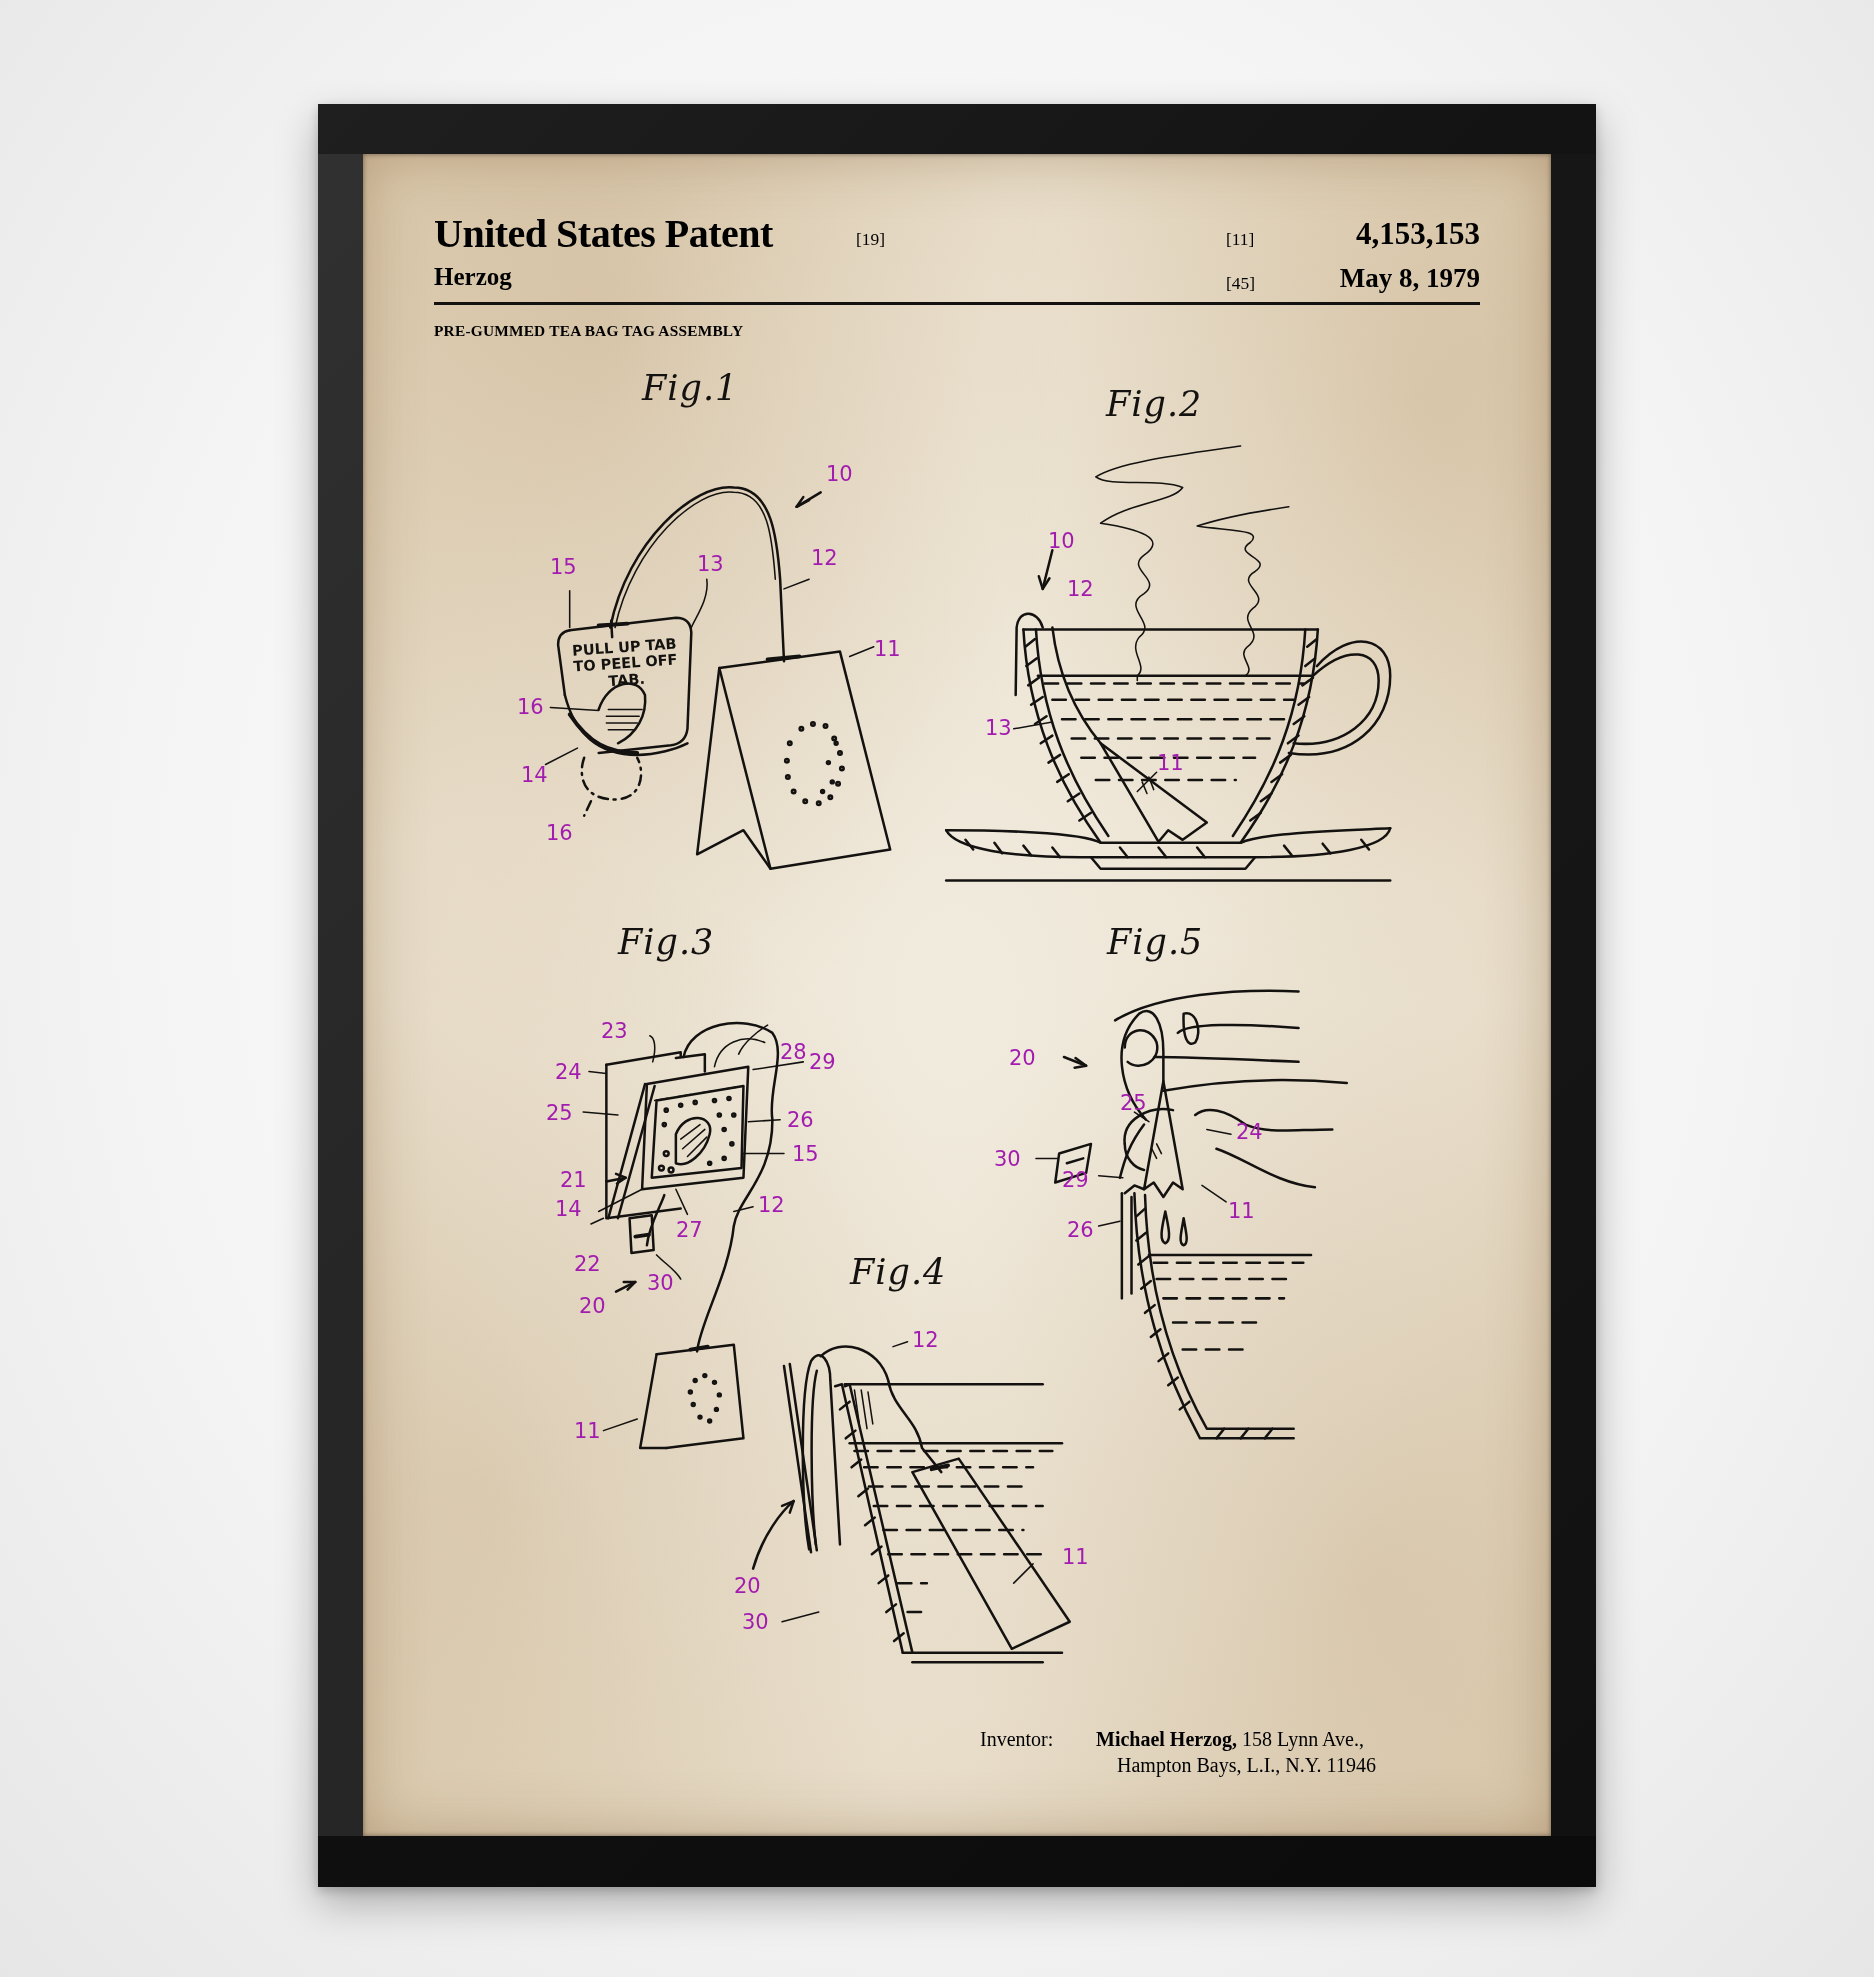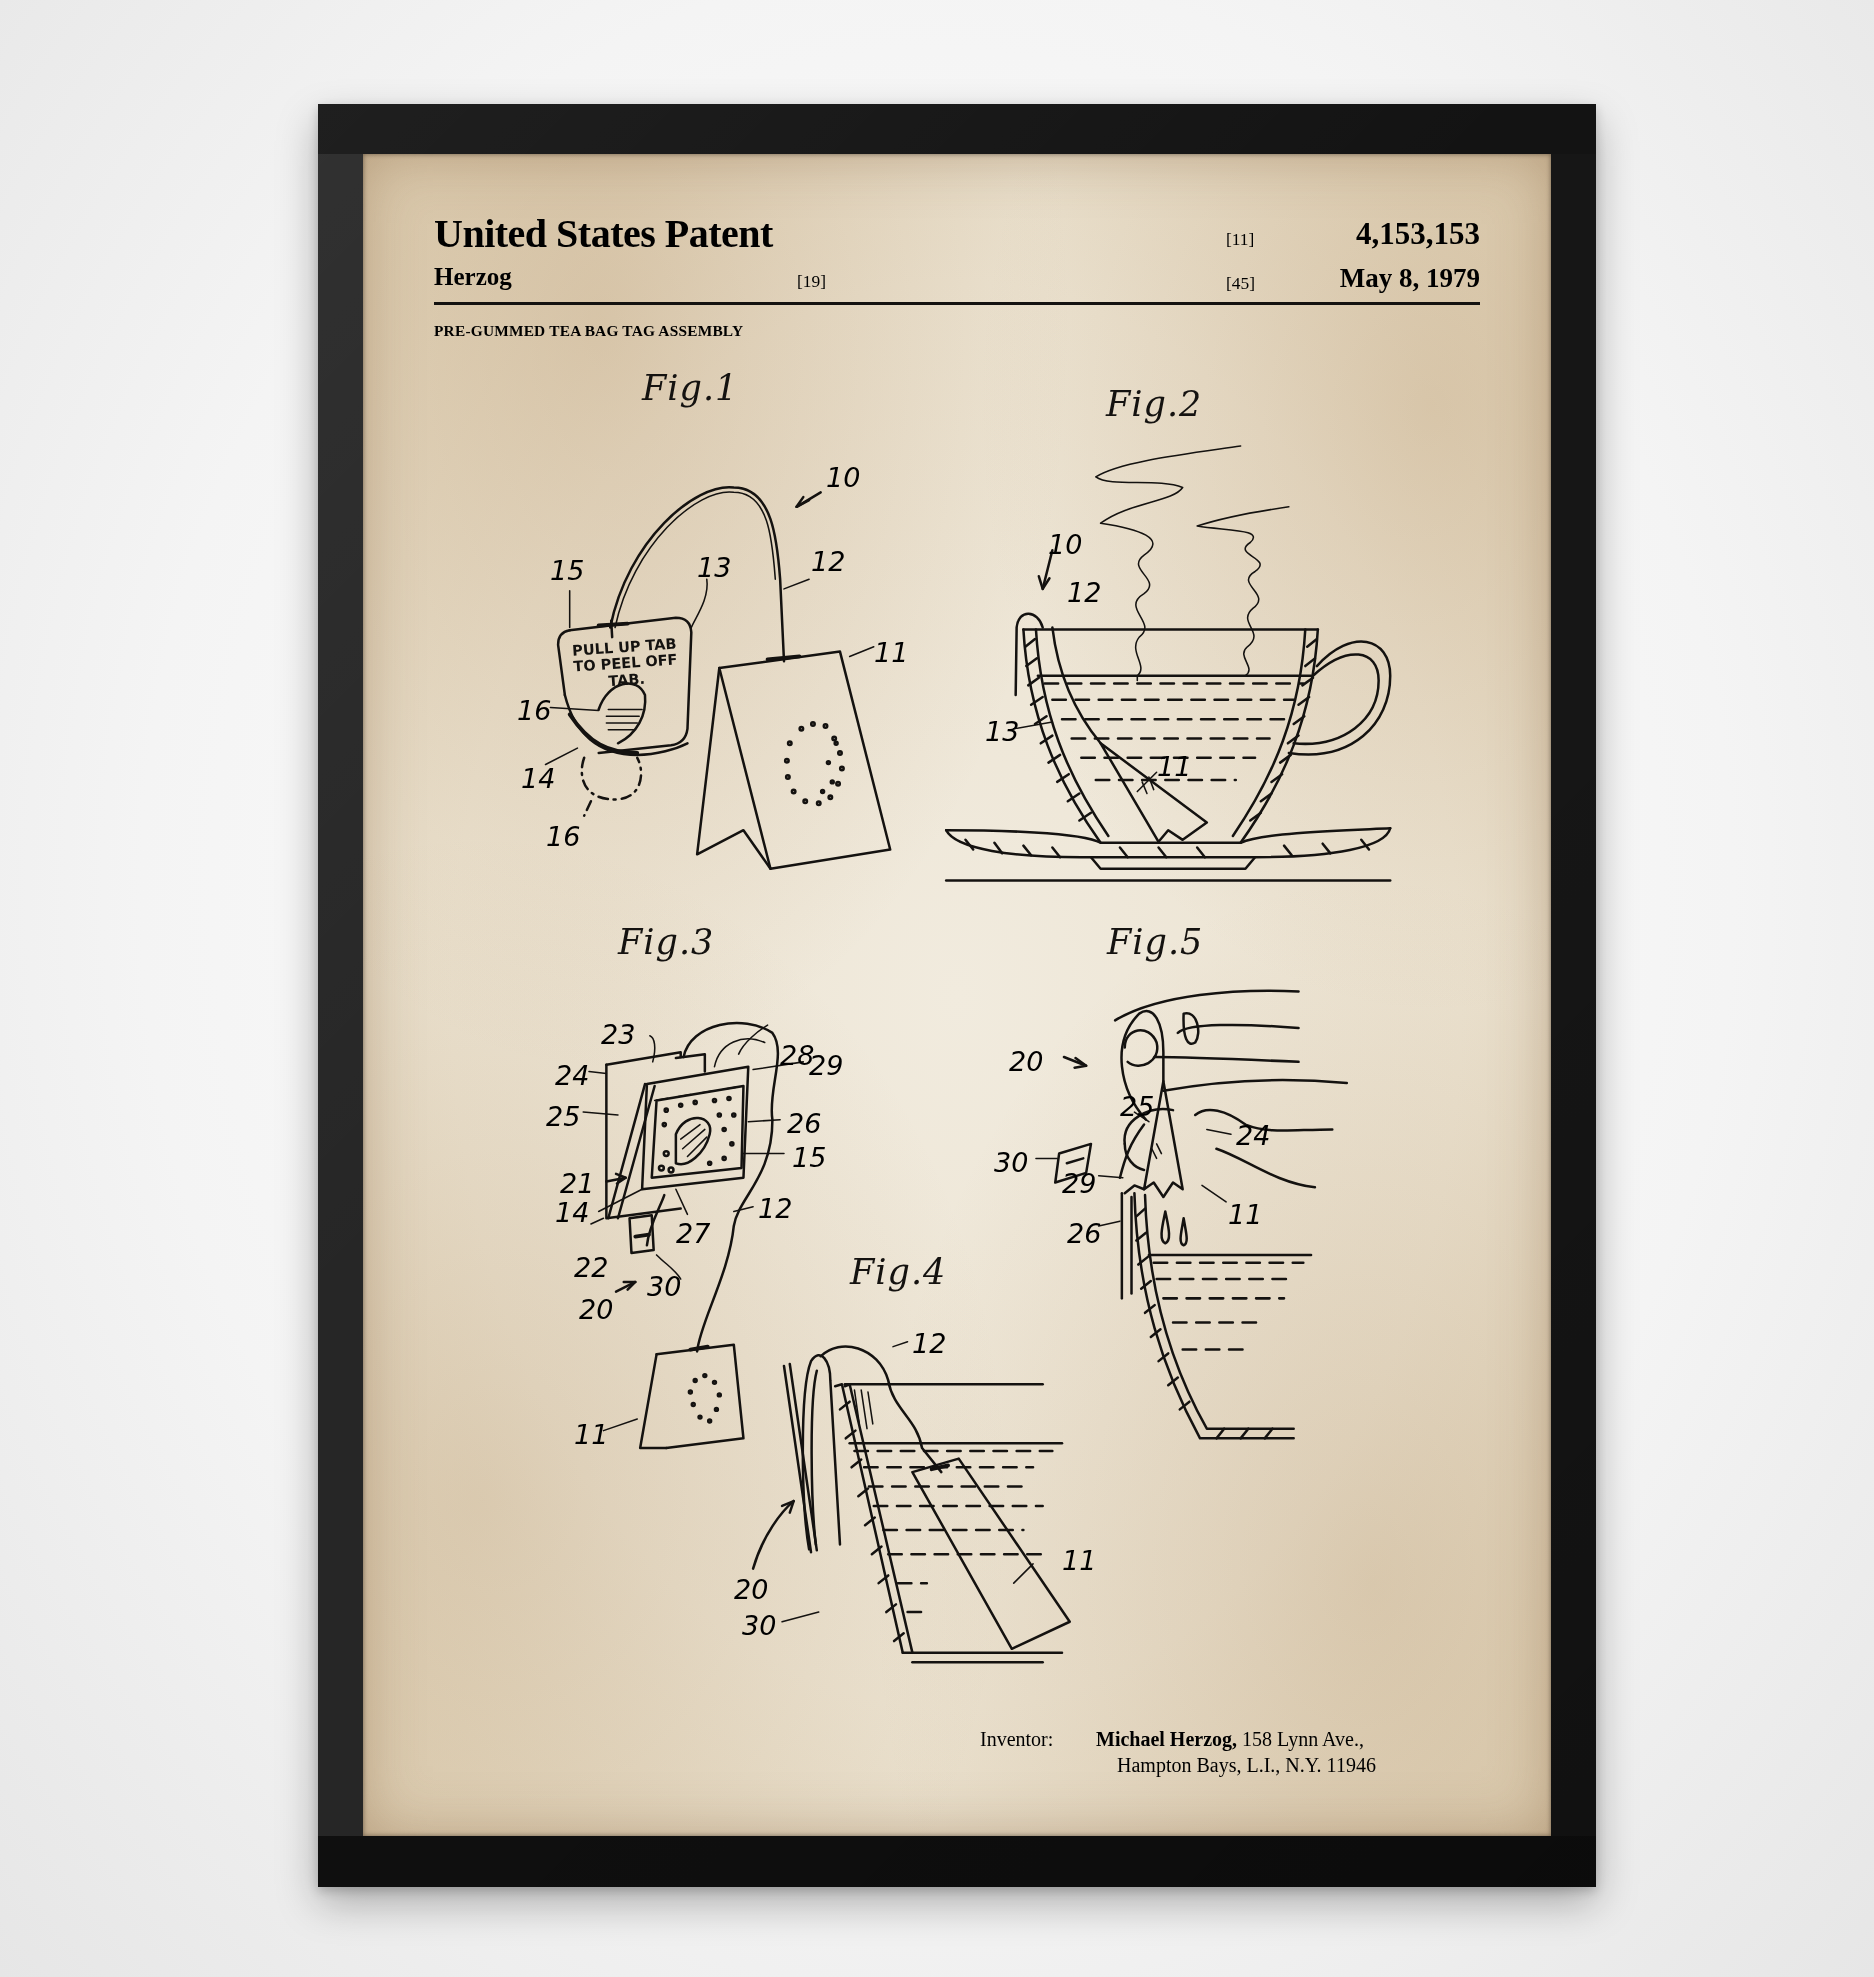--- a/index.html
+++ b/index.html
@@ -33,30 +33,30 @@
       radial-gradient(ellipse at 90% 15%, rgba(170,130,80,0.25) 0%, rgba(170,130,80,0) 30%),
       radial-gradient(ellipse at 85% 85%, rgba(160,120,70,0.22) 0%, rgba(160,120,70,0) 35%),
       radial-gradient(ellipse at 10% 80%, rgba(160,120,70,0.2) 0%, rgba(160,120,70,0) 35%),
       radial-gradient(ellipse at 50% 50%, #f1ebde 0%, #ebe2d0 60%, #e0d2b8 100%);
     box-shadow: inset 0 0 58px rgba(120,80,40,0.35), inset 0 0 5.8px rgba(0,0,0,0.5);
   }
   .abs{position:absolute;}
   .ink{color:#000000;}
   .title{left:434px;top:210px;font-size:40px;font-weight:bold;letter-spacing:-0.5px;}
   .code{font-size:17.4px;font-weight:normal;}
-  .code19{left:797px;top:229px;margin-top:42px;}
+  .code19{left:856px;top:229px;}
   .code11{left:1226px;top:229px;}
   .code45{left:1226px;top:273px;}
   .patno{right:394px;top:216px;font-size:31px;font-weight:bold;}
   .date{right:394px;top:263px;font-size:27px;font-weight:bold;}
   .assignee{left:434px;top:263px;font-size:25px;font-weight:bold;text-align:right;}
   .rule{left:434px;top:302px;width:1046px;height:2.9px;background:#141210;}
   .subtitle{left:434px;top:322px;font-size:15.4px;font-weight:bold;letter-spacing:0.2px;}
   .figtitle{font-family:"DejaVu Serif",serif;font-style:italic;font-size:35px;color:#141210;letter-spacing:1px;}
-  .ref{font-family:"DejaVu Sans",sans-serif;font-style:italic;font-size:27px;color:#000000;}
+  .ref{font-family:"DejaVu Sans",sans-serif;font-size:21px;color:#a21caf;}
   .inv-label{left:980px;top:1728px;font-size:20px;}
   .inv-line1{left:1096px;top:1728px;font-size:20px;}
   .inv-line1 b{font-weight:bold;}
   .inv-line2{left:1096px;top:1754px;font-size:20px;margin-left:21px;}
   svg.drawing{position:absolute;left:0;top:0;width:1874px;height:1977px;}
   svg.drawing *{fill:none;stroke:#141210;stroke-width:2.6;stroke-linecap:round;stroke-linejoin:round;}
   svg.drawing .thin{stroke-width:1.6;}
   svg.drawing .thick{stroke-width:4;}
   svg.drawing .dash{stroke-dasharray:14 10;}
   svg.drawing .dashdot{stroke-dasharray:10 6 2 6;}

